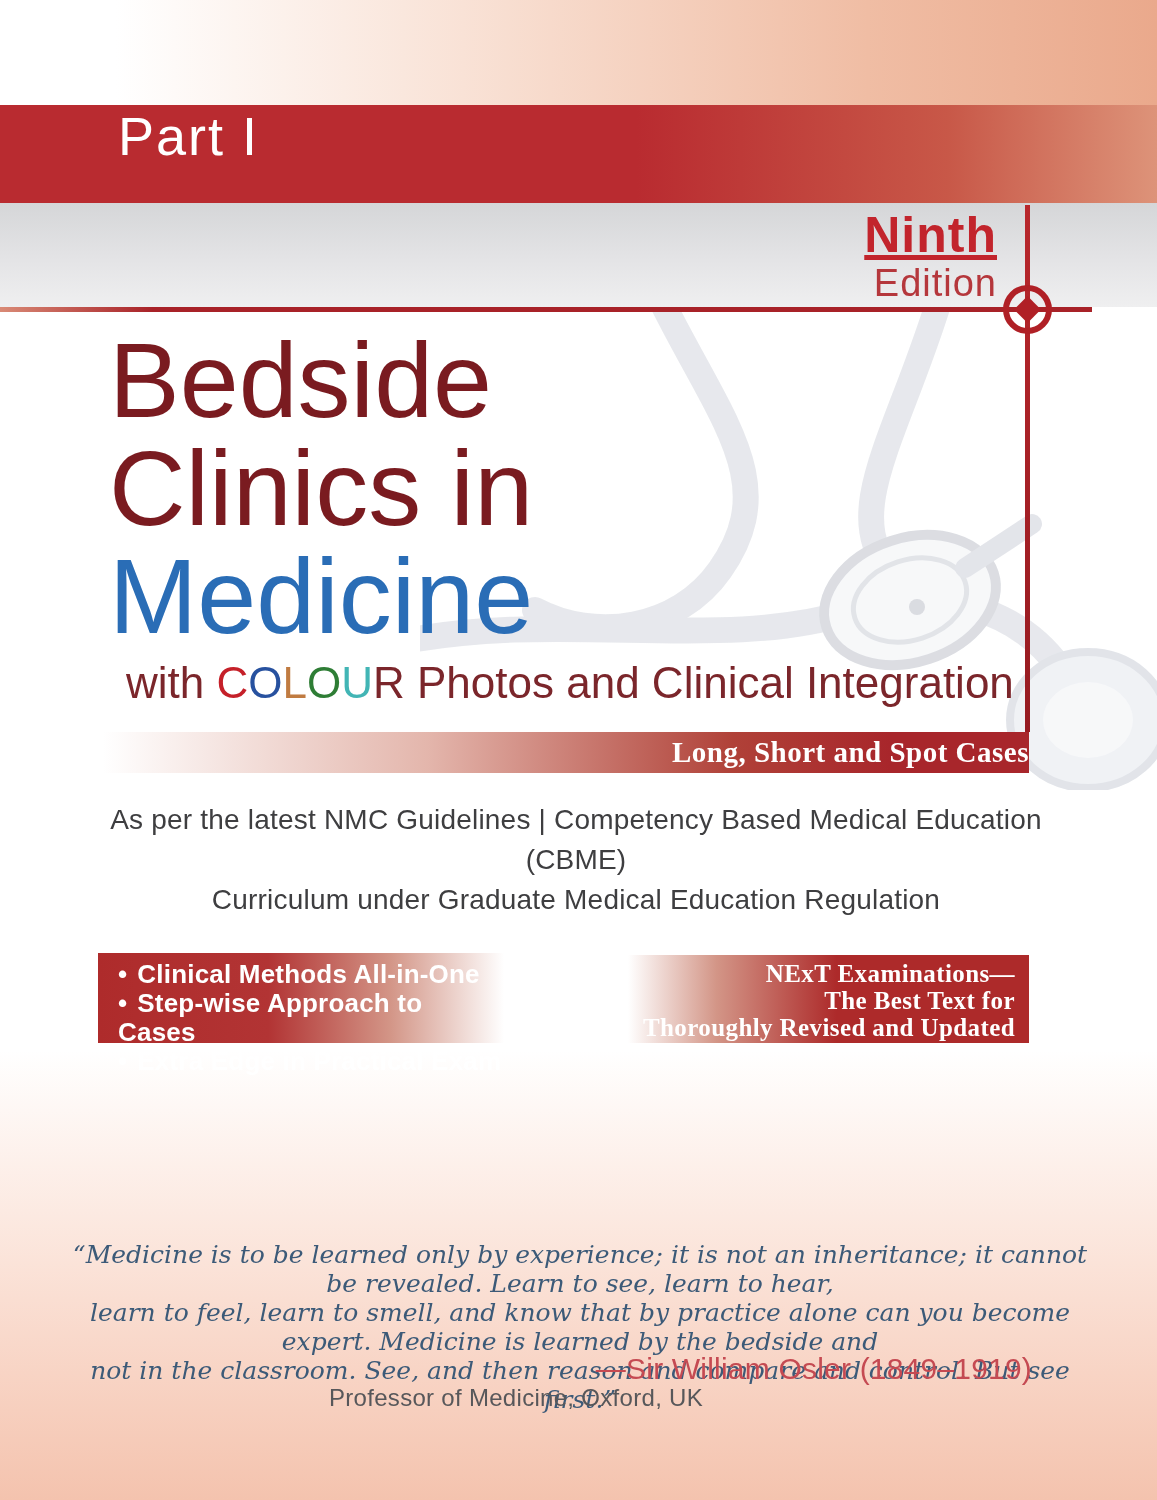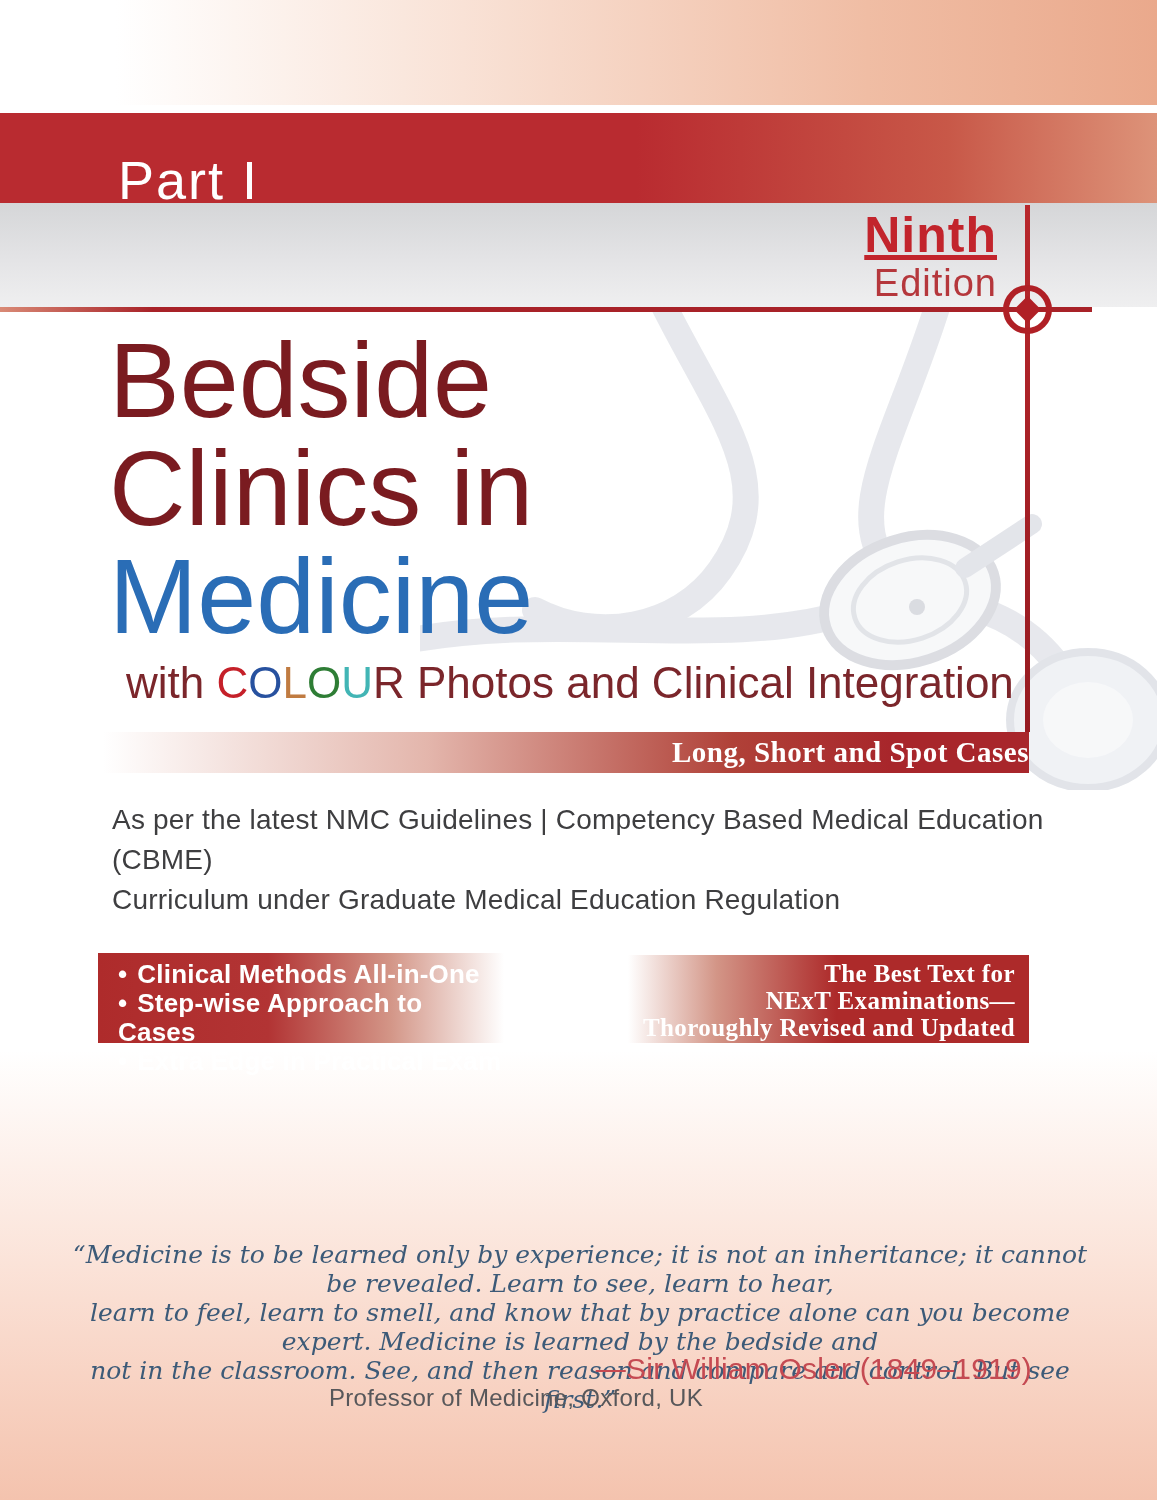--- a/index.html
+++ b/index.html
@@ -2,22 +2,22 @@
 <html><head>
 <meta charset="utf-8">
 <style>
   html,body{margin:0;padding:0;background:#fff;}
   .page{position:relative;width:1157px;height:1500px;overflow:hidden;background:#ffffff;
         font-family:"Liberation Sans",sans-serif;}
 
   
   .top-strip{position:absolute;left:0;top:0;width:1157px;height:105px;
     background:linear-gradient(to right,#ffffff 10%,#f9e2d6 40%,#f0bda4 75%,#eaa98c 100%);}
-  .part-band{position:absolute;left:0;top:105px;width:1157px;height:98px;display:flex;align-items:flex-end;
-    background:linear-gradient(to right,#b92b30 0%,#b92b30 55%,#c85848 82%,#dd9379 100%);margin-top:8px;}
+  .part-band{position:absolute;left:0;top:105px;width:1157px;height:98px;display:flex;align-items:flex-start;
+    background:linear-gradient(to right,#b92b30 0%,#b92b30 55%,#c85848 82%,#dd9379 100%);}
   .part-label{color:#ffffff;font-size:54px;font-weight:400;letter-spacing:2px;padding-left:118px;}
   .gray-band{position:absolute;left:0;top:203px;width:1157px;height:104px;
     background:linear-gradient(to bottom,#d5d6d8 0%,#e4e4e6 55%,#efeff0 100%);}
   .edition-block{position:absolute;top:210px;right:160px;text-align:right;line-height:1;}
   .edition-line1{font-size:50px;font-weight:bold;color:#c2242c;letter-spacing:1px;display:block;text-decoration:underline;}
   .edition-line2{font-size:38px;font-weight:400;color:#b5373c;letter-spacing:1px;display:block;margin-top:4px;}
 
   
   .hline{position:absolute;left:0;top:307px;width:1092px;height:5px;z-index:4;
     background:linear-gradient(to right,#d98a76 0%,#a82228 14%,#a82228 100%);}
@@ -39,22 +39,22 @@
   .subtitle span{display:inline;}
 
   
   .cases-band{position:absolute;left:103px;top:732px;width:926px;height:41px;z-index:3;
     display:flex;align-items:center;justify-content:flex-end;
     background:linear-gradient(to right,rgba(246,232,228,0) 0%,rgba(205,122,104,.55) 35%,#b04138 68%,#a8262b 85%,#a8262b 100%);}
   .cases-label{font-family:"Liberation Serif",serif;font-weight:bold;color:#ffffff;font-size:29px;
     letter-spacing:.5px;}
 
   
-  .guidelines{position:absolute;left:112px;top:800px;width:960px;z-index:3;
-    font-size:28px;color:#3e3e40;line-height:40px;letter-spacing:.2px;}
+  .guidelines{position:absolute;left:96px;top:800px;width:960px;z-index:3;
+    font-size:28px;color:#3e3e40;line-height:40px;letter-spacing:.2px;text-align:center;}
 
   
   .features-box{position:absolute;left:98px;top:953px;width:406px;height:90px;z-index:3;
     padding:7px 0 8px 20px;box-sizing:border-box;
     background:linear-gradient(to right,#ae2b2b 0%,#b23434 42%,rgba(200,123,105,.8) 72%,rgba(255,255,255,0) 100%);}
   .feature-row{color:#ffffff;font-weight:bold;font-size:26px;line-height:29px;letter-spacing:.2px;}
   .feature-bullet{margin-right:10px;}
   .best-box{position:absolute;left:628px;top:955px;width:401px;height:88px;z-index:3;
     text-align:right;padding:5px 14px 0 0;box-sizing:border-box;
     background:linear-gradient(to left,#ad2a2a 0%,#ad2a2a 48%,rgba(200,123,105,.8) 78%,rgba(255,255,255,0) 100%);}
@@ -128,22 +128,22 @@
     <div>Curriculum under Graduate Medical Education Regulation</div>
   </div>
 
   <div class="features-box">
     <div class="feature-row"><span class="feature-bullet">•</span><span>Clinical Methods All-in-One</span></div>
     <div class="feature-row"><span class="feature-bullet">•</span><span>Step-wise Approach to Cases</span></div>
     <div class="feature-row"><span class="feature-bullet">•</span><span>Extra Edge in Practical Exam</span></div>
   </div>
 
   <div class="best-box">
+    <div class="best-line">NExT Examinations—</div>
     <div class="best-line">The Best Text for</div>
-    <div class="best-line">NExT Examinations—</div>
     <div class="best-line">Thoroughly Revised and Updated</div>
   </div>
 
   <div class="bottom-grad"></div>
   <div class="quote-block">
     <div>“Medicine is to be learned only by experience; it is not an inheritance; it cannot be revealed. Learn to see, learn to hear,</div>
     <div>learn to feel, learn to smell, and know that by practice alone can you become expert. Medicine is learned by the bedside and</div>
     <div>not in the classroom. See, and then reason and compare and control. But see first.”</div>
   </div>
   <div class="attribution">—Sir William Osler (1849–1919)</div>

